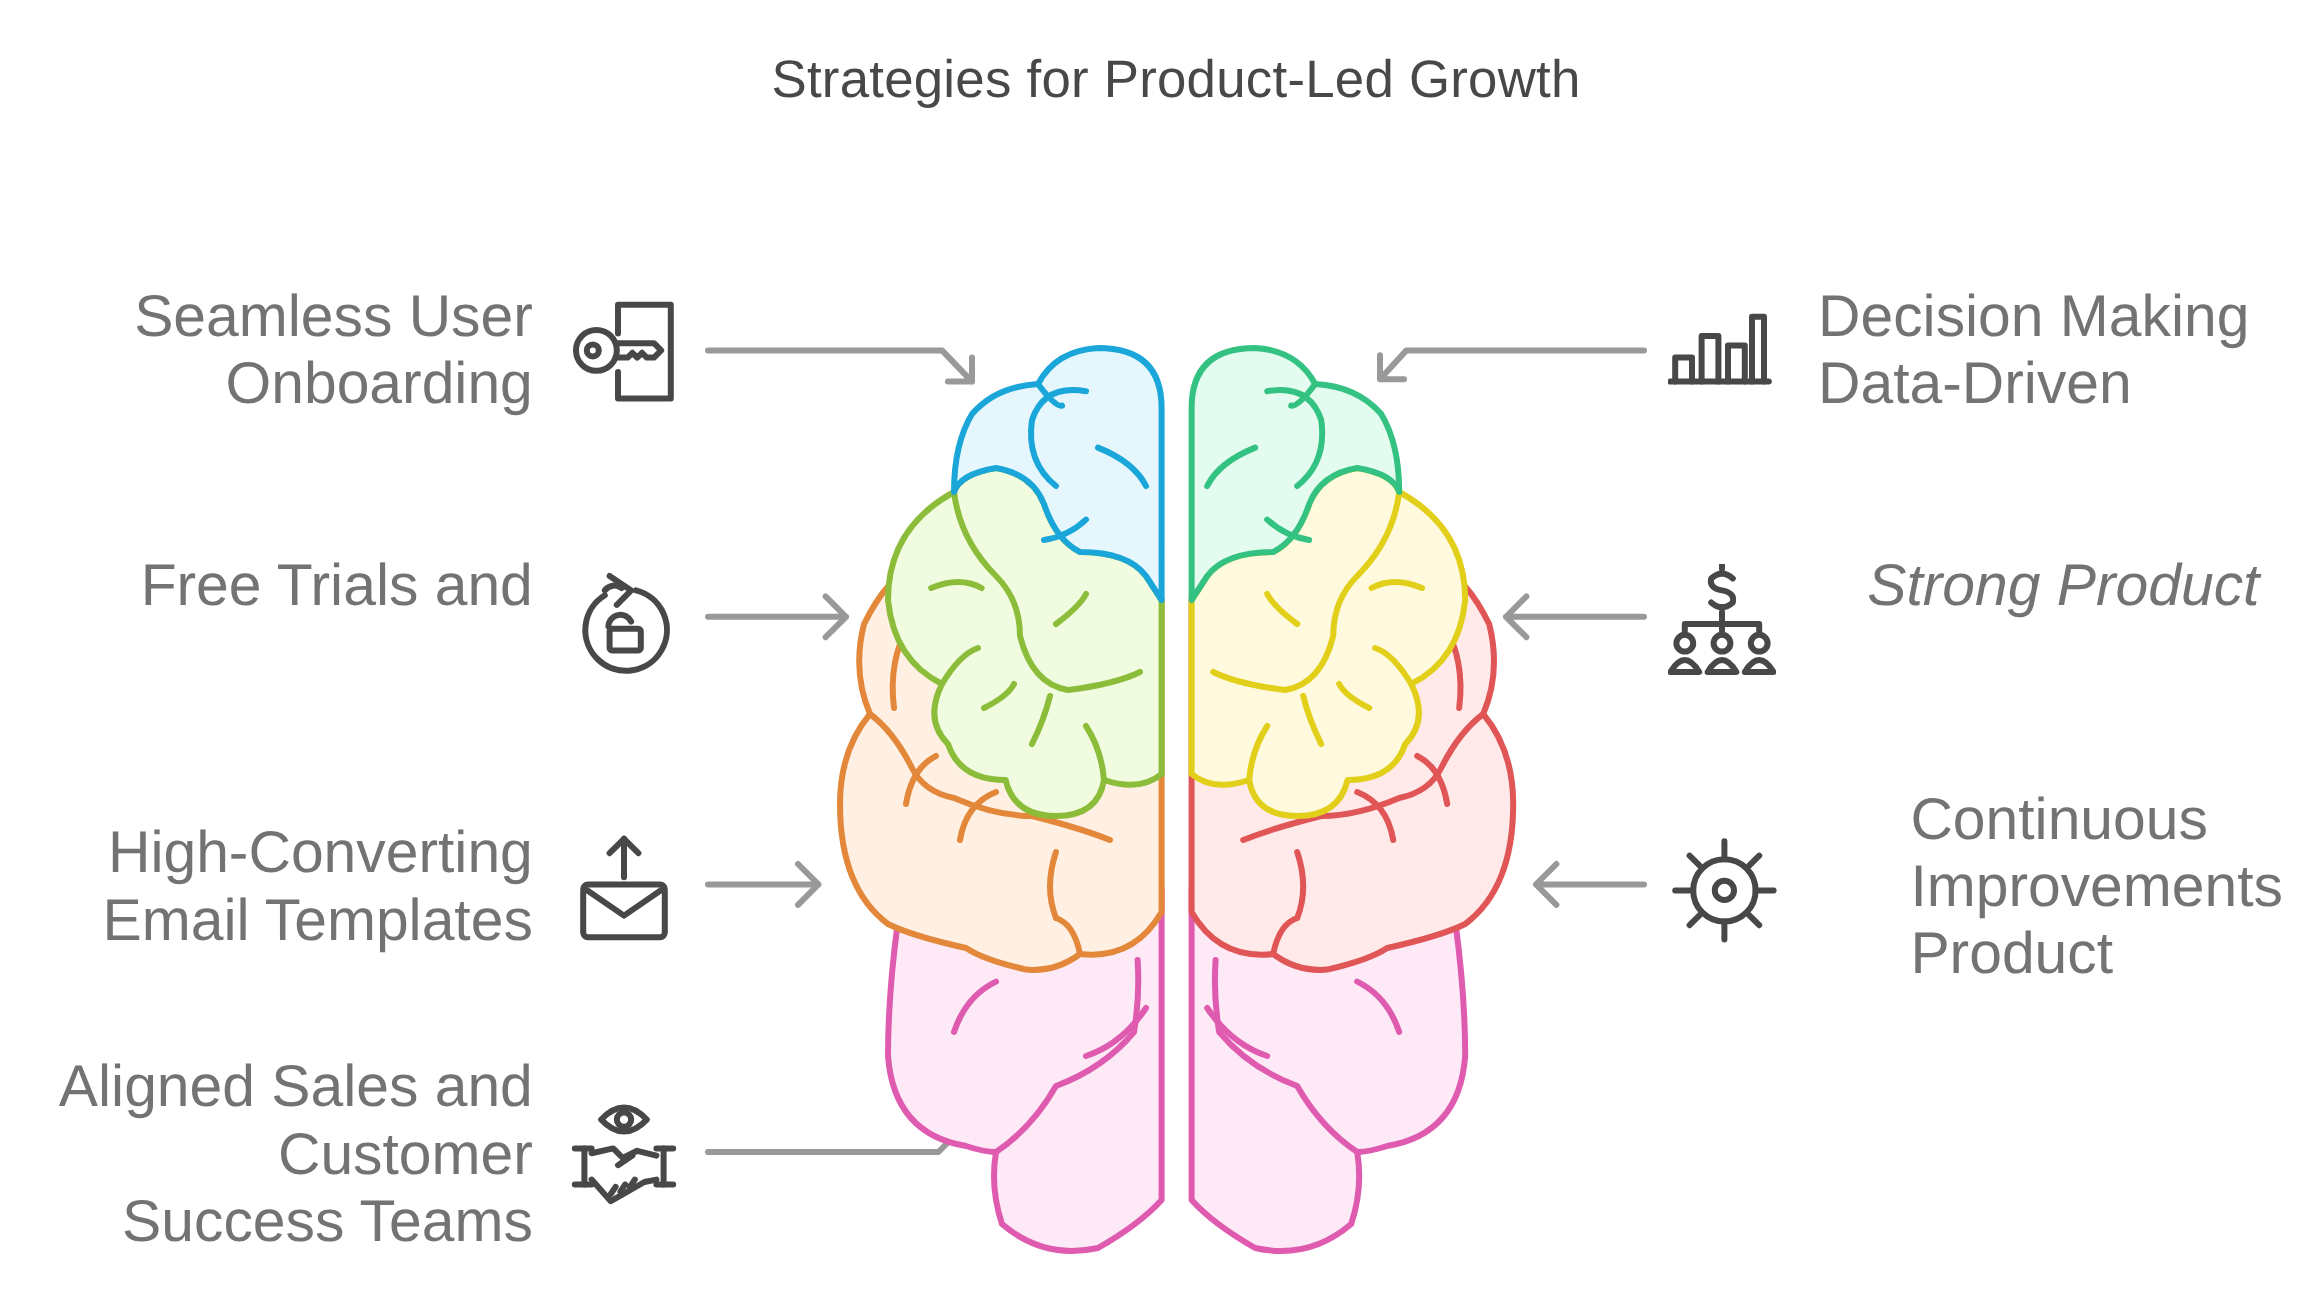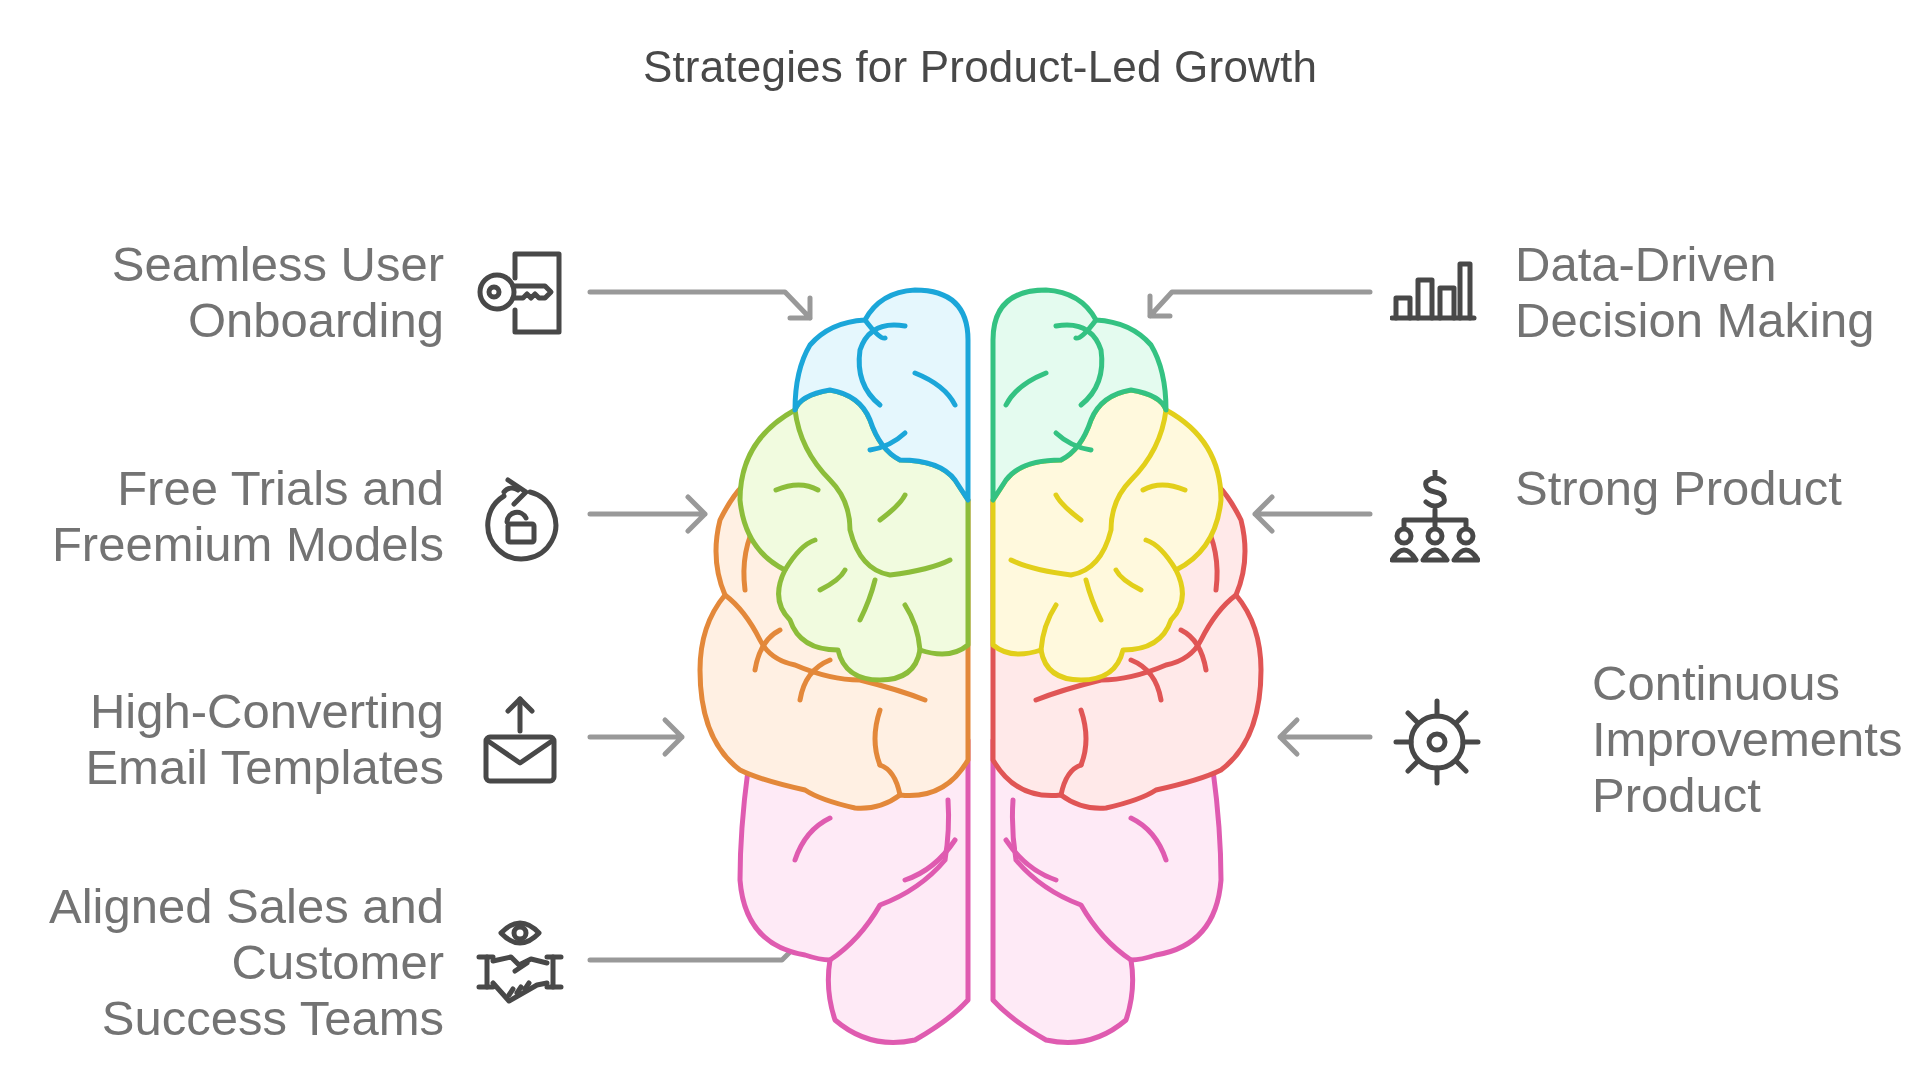--- a/index.html
+++ b/index.html
@@ -26,37 +26,36 @@
 <body>
 
 <div class="title">Strategies for Product-Led Growth</div>
 
 <div class="label left" style="right:1476px; top:236px;">
   <div>Seamless User</div>
   <div>Onboarding</div>
 </div>
 <div class="label left" style="right:1476px; top:460px;">
   <div>Free Trials and</div>
-  <div>Freemium Models</div>
 </div>
 <div class="label left" style="right:1476px; top:683px;">
   <div>High-Converting</div>
   <div>Email Templates</div>
 </div>
 <div class="label left" style="right:1476px; top:878px;margin-left:28px;">
   <div>Aligned Sales and</div>
   <div>Customer</div>
   <div>Success Teams</div>
 </div>
 
 <div class="label right" style="left:1515px; top:236px;">
+  <div>Decision Making</div>
   <div>Data-Driven</div>
-  <div>Decision Making</div>
-</div>
-<div class="label right" style="left:1515px; top:460px;">
+</div>
+<div class="label right" style="left:1556px; top:460px;font-style:italic;">
   <div>Strong Product</div>
 </div>
 <div class="label right" style="left:1592px; top:655px;">
   <div>Continuous</div>
   <div>Improvements</div>
   <div>Product</div>
 </div>
 
 <div class="icon" style="left:475px; top:248px; width:90px; height:90px;">
   <svg viewBox="0 0 90 90" fill="none" stroke="#484848" stroke-width="5" stroke-linecap="round" stroke-linejoin="round">

